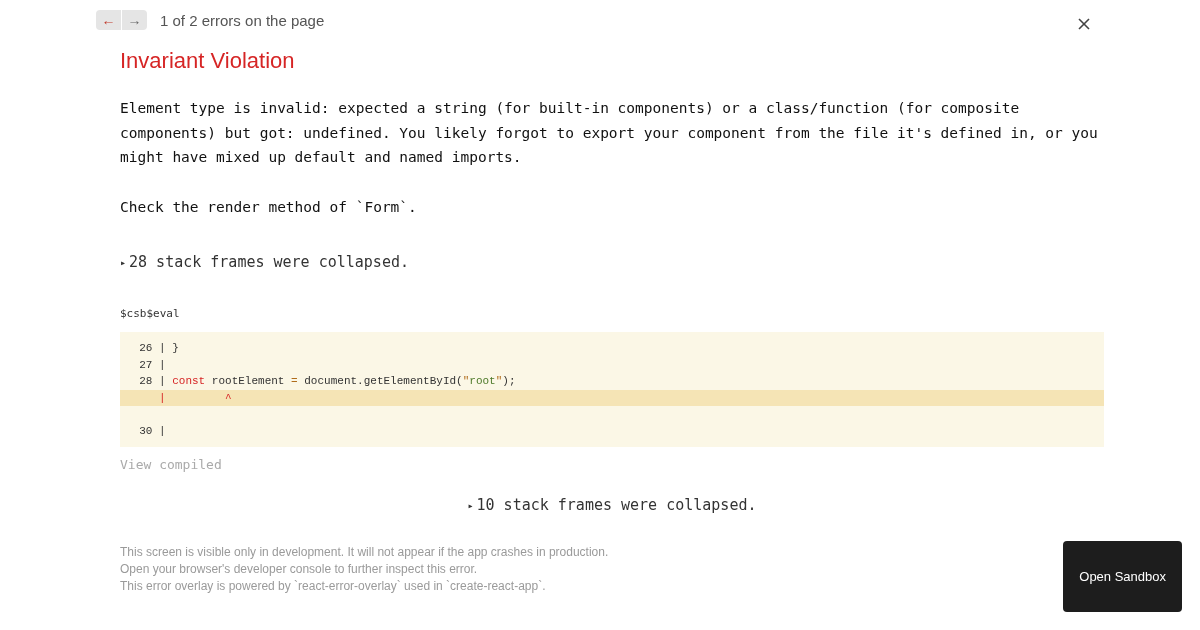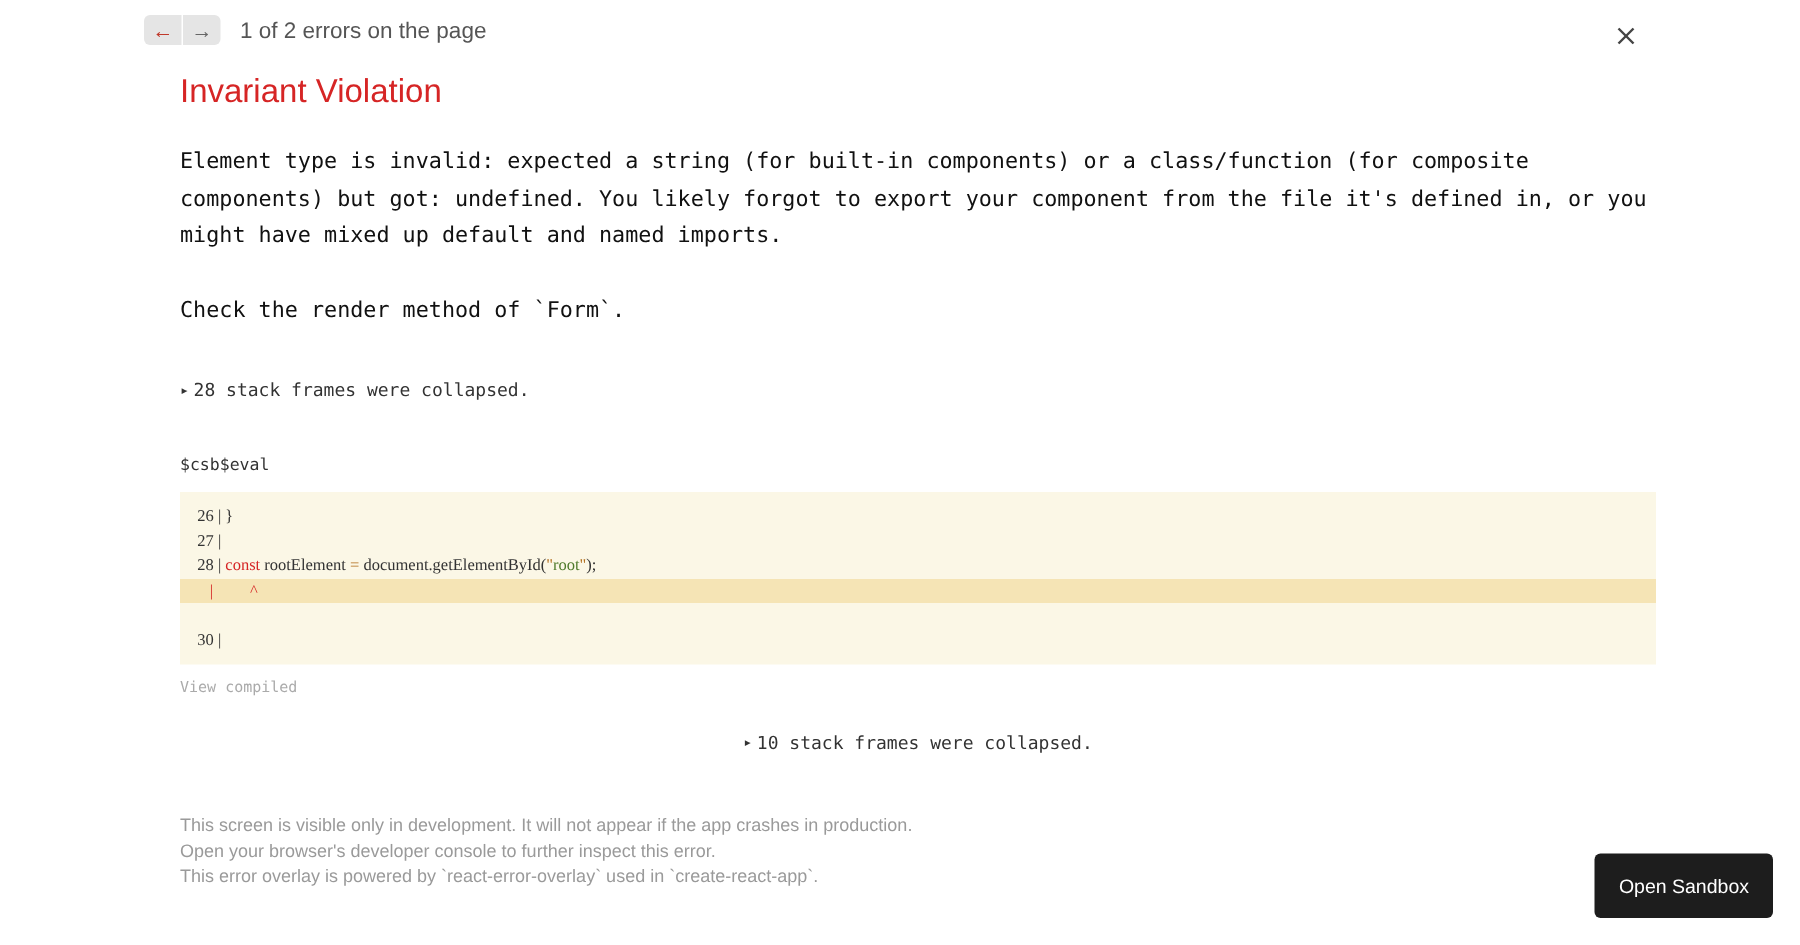--- a/index.html
+++ b/index.html
@@ -12,37 +12,37 @@
     border: none; font-size: 14px; line-height: 1;
   }
   .nav-btn.prev { border-top-left-radius: 4px; border-bottom-left-radius: 4px; color: #c0392b; }
   .nav-btn.next { border-top-right-radius: 4px; border-bottom-right-radius: 4px; color: #666; margin-left: 1px; }
   .error-counter { font-family: Liberation Sans, sans-serif; font-size: 15px; color: #555; margin-left: 13px; }
   .close-btn { position: absolute; top: 14px; right: 106px; width: 20px; height: 20px; background: none; border: none; cursor: pointer; display: flex; align-items: center; justify-content: center; }
   .close-btn svg { stroke: #444; stroke-width: 1.6; }
   .content { padding: 10px 96px 0 120px; }
   .title { color: #d62525; font-size: 22px; font-weight: 400; margin-top: 8px; font-family: -apple-system, sans-serif; }
   .message { font-family: Menlo, Consolas, monospace; font-size: 14.5px; color: #111; line-height: 1.7; margin-top: 22px; white-space: pre-wrap; }
-  .details-summary { font-family: Menlo, Consolas, monospace; font-size: 12px; color: #333; margin-top: 34px; cursor: pointer; display: flex; align-items: center; }
+  .details-summary { font-family: Menlo, Consolas, monospace; font-size: 15px; color: #333; margin-top: 34px; cursor: pointer; display: flex; align-items: center; }
   .details-summary::before { content: "▸"; font-size: 10px; margin-right: 3px; }
   .frame-fn { font-family: Menlo, Consolas, monospace; font-size: 11px; color: #333; margin-top: 36px; }
   .frame-loc { font-family: Menlo, Consolas, monospace; font-size: 11px; color: #aaa; margin-top: 4px; }
-  .code-block { background: #fbf7e6; font-family: Liberation Serif, serif; font-size: 11px; line-height: 1.5; padding: 8px 6px; margin-top: 12px; white-space: pre; color: #333; }
+  .code-block { background: #fbf7e6; font-family: Liberation Mono, monospace; font-size: 11px; line-height: 1.5; padding: 8px 6px; margin-top: 12px; white-space: pre; color: #333; }
   .code-block .hl-line { background: #f5e4b5; display: block; margin: 0 -6px; padding: 0 6px; }
   .code-block .caret-line { background: #f5e4b5; display: block; margin: 0 -6px; padding: 0 6px; color: #d62525; }
   .tok-kw { color: #d62525; }
   .tok-op { color: #b06c1a; }
   .tok-str { color: #4e7a2a; }
   .tok-jsx { color: #4e7a2a; }
   .tok-id { color: #b06c1a; }
   .tok-mark { color: #d62525; }
-  .view-compiled { font-family: Menlo, Consolas, monospace; font-size: 10px; color: #aaa; margin-top: 10px; cursor: pointer; }
+  .view-compiled { font-family: Menlo, Consolas, monospace; font-size: 13px; color: #aaa; margin-top: 10px; cursor: pointer; }
   .details-summary.second { margin-top: 24px; justify-content: center; }
-  .footer-note { font-size: 12px; color: #9a9a9a; line-height: 1.4; margin-top: 40px; }
-  .open-sandbox { position: absolute; right: 18px; bottom: 18px; background: #1d1d1d; color: #fff; border: none; font-size: 13px; padding: 14px 16px; border-radius: 4px; cursor: pointer; }
+  .footer-note { font-size: 12px; color: #9a9a9a; line-height: 1.4; margin-top: 30px; }
+  .open-sandbox { position: absolute; right: 18px; bottom: 18px; background: #1d1d1d; color: #fff; border: none; font-size: 13px; padding: 28px 16px; border-radius: 4px; cursor: pointer; }
 </style>
 </head>
 <body>
 
 <div class="overlay">
 
   <div class="header-row">
     <button class="nav-btn prev">←</button>
     <button class="nav-btn next">→</button>
     <span class="error-counter">1 of 2 errors on the page</span>

